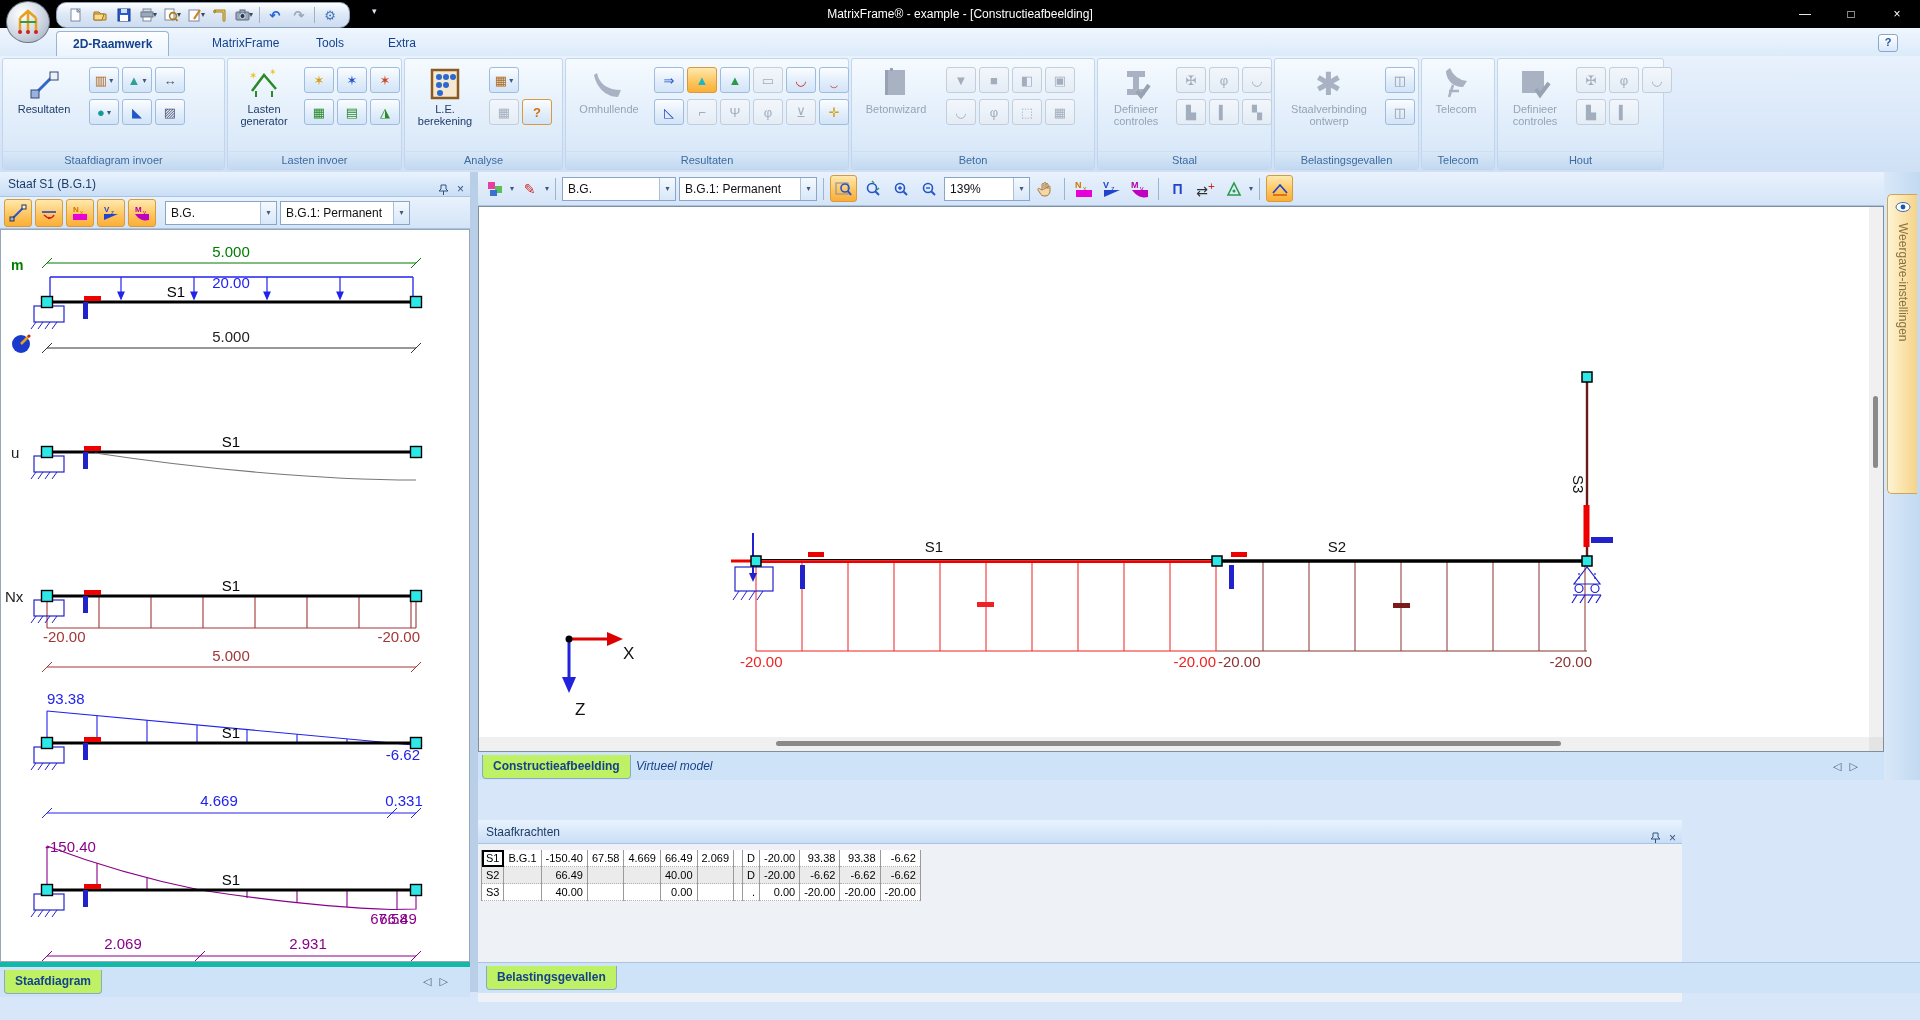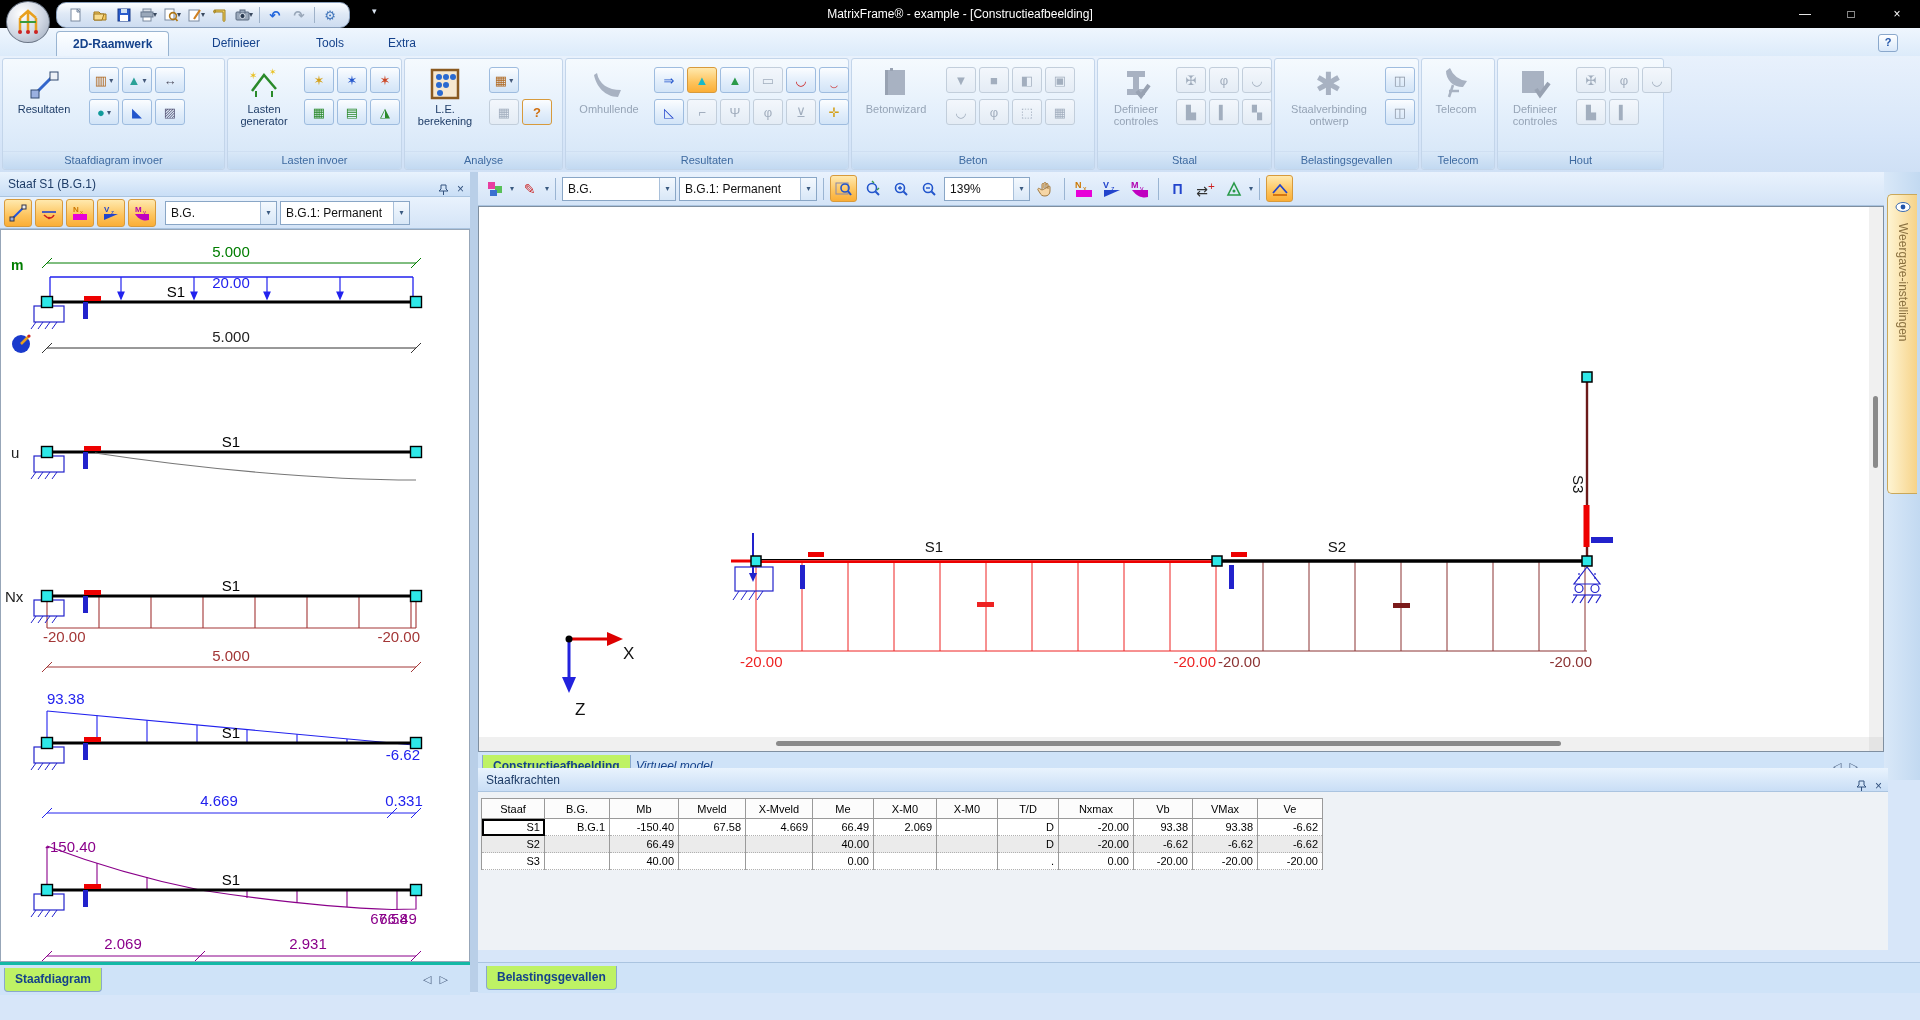--- a/index.html
+++ b/index.html
@@ -40,39 +40,39 @@
   .tsep{width:1px;height:22px;background:#9ab4d2;margin:0 3px;}
   .combo{height:22px;background:#fff;border:1px solid #89a6c6;display:flex;align-items:center;}
   .combo .val{flex:1;font-size:12px;color:#111;padding:0 5px;white-space:nowrap;overflow:hidden;}
   .combo .arr{width:15px;height:100%;background:linear-gradient(#f4f9fe,#d8e7f7);border-left:1px solid #a9c0da;font-size:8px;color:#3a5a80;display:flex;align-items:center;justify-content:center;}
   
   .lheader{position:absolute;left:0;top:172px;width:470px;height:25px;background:linear-gradient(#e9f3fd,#c9def6);border-bottom:1px solid #aac4e0;color:#1e3c67;font-size:12px;line-height:25px;padding-left:8px;box-sizing:border-box;}
   .phicons{position:absolute;right:6px;top:5px;display:flex;gap:8px;color:#33527e;font-size:12px;align-items:center;}
   .ltoolbar{position:absolute;left:0;top:197px;width:470px;height:32px;background:linear-gradient(#e9f2fd,#d4e4f7);border-bottom:1px solid #aac4e0;display:flex;align-items:center;gap:3px;padding-left:4px;box-sizing:border-box;}
   .obtn{width:26px;height:26px;border:1px solid #d79a3c;border-radius:3px;background:linear-gradient(#ffe9ae,#fdc35c 60%,#fbae36);display:flex;align-items:center;justify-content:center;}
   .lcontent{position:absolute;left:0;top:229px;width:470px;height:733px;background:#fff;border:1px solid #97a6b8;box-sizing:border-box;}
-  .ltabs{position:absolute;left:0;top:962px;width:470px;height:30px;background:#cfe3f8;border-top:3px solid #14b8a6;}
+  .ltabs{position:absolute;left:0;top:962px;width:470px;height:30px;background:#cfe3f8;border-top:5px solid #14b8a6;}
   .btab{position:absolute;top:3px;height:23px;background:#bef264;border:1px solid #8aa8cc;border-top:none;border-radius:0 0 4px 4px;color:#15428b;font-size:12px;font-weight:bold;line-height:22px;padding:0 10px;}
   .tabarrows{position:absolute;top:8px;font-size:11px;color:#44597a;letter-spacing:8px;}
   
   .splitter{position:absolute;left:470px;top:172px;width:8px;height:820px;background:#b9cfe8;}
   .rstrip{position:absolute;left:1884px;top:172px;width:36px;height:608px;background:linear-gradient(90deg,#d9e8f8,#c2d9f1);}
   .sidetab{position:absolute;left:3px;top:22px;width:30px;height:300px;background:linear-gradient(90deg,#fef4d2,#f6d389);border:1px solid #caa85a;border-right:none;border-radius:5px 0 0 5px;display:flex;flex-direction:column;align-items:center;padding-top:6px;box-sizing:border-box;}
   .vtext{writing-mode:vertical-rl;font-size:12px;color:#8a7140;margin-top:10px;}
   
   .canvas{position:absolute;left:478px;top:206px;width:1406px;height:546px;background:#fff;border:1px solid #7f8fa0;box-sizing:border-box;}
   .hscroll{position:absolute;left:0;bottom:0;height:14px;right:14px;background:#f0f0f0;}
   .hthumb{position:absolute;left:297px;top:4px;width:785px;height:5px;background:#8a8a8a;border-radius:3px;}
   .vscroll{position:absolute;right:0;top:0;width:14px;bottom:14px;background:#f0f0f0;}
   .vthumb{position:absolute;left:4px;top:189px;width:5px;height:72px;background:#8a8a8a;border-radius:3px;}
   .scorner{position:absolute;right:0;bottom:0;width:14px;height:14px;background:#e4e4e4;}
   .ctabs{position:absolute;left:478px;top:752px;width:1406px;height:28px;background:#cfe3f8;}
   .ctab2{position:absolute;top:3px;height:22px;color:#15428b;font-size:12px;line-height:22px;padding:0 10px;font-style:italic;}
   
-  .gridpanel{position:absolute;left:478px;top:768px;width:1410px;height:182px;background:#eef2f6;}
+  .gridpanel{position:absolute;left:478px;top:820px;width:1204px;height:182px;background:#eef2f6;}
   .gheader{position:absolute;left:0;top:0;right:0;height:24px;background:linear-gradient(#e9f3fd,#c9def6);border-bottom:1px solid #aac4e0;color:#1e3c67;font-size:12px;line-height:24px;padding-left:8px;box-sizing:border-box;}
   table.grid{position:absolute;left:3px;top:30px;border-collapse:collapse;font-size:11px;background:#fff;}
   table.grid th{border:1px solid #9a9a9a;font-weight:normal;color:#000;height:17px;background:#fcfcfc;}
   table.grid td{border-left:1px solid #9a9a9a;border-right:1px solid #9a9a9a;border-bottom:1px dotted #b0b0b0;height:16px;text-align:right;padding:0 4px;color:#000;}
   table.grid tr.shade td{background:#ebebeb;}
   td.c{text-align:center;}
   td.blue,span.blue{color:#0000e0;}
   td.cur{outline:2px solid #000;outline-offset:-2px;text-align:center;}
   .btabs{position:absolute;left:478px;top:962px;width:1442px;height:30px;background:#cfe3f8;border-top:1px solid #aac4e0;padding-left:16px;}
   
@@ -163,21 +163,21 @@
         <path d="M6 24V10M6 10l8-7 8 7M14 3v21M22 24V10" stroke="#e8a020" stroke-width="2.5" fill="none"></path>
         <path d="M6 14h16" stroke="#3a9a3a" stroke-width="2"></path>
         <circle cx="6" cy="24" r="2" fill="#cc2222"></circle>
         <circle cx="14" cy="24" r="2" fill="#cc2222"></circle>
         <circle cx="22" cy="24" r="2" fill="#cc2222"></circle>
       </svg>
   </div>
 
   <div class="tabrow">
     <div class="rtab active" style="left:56px;">2D-Raamwerk</div>
-    <div class="rtab" style="left:196px;">Definieer</div>
+    <div class="rtab" style="left:196px;">MatrixFrame</div>
     <div class="rtab" style="left:300px;">Tools</div>
     <div class="rtab" style="left:372px;">Extra</div>
     <div class="helpbtn">?</div>
   </div>
 
   <div class="ribbon">
 
     <div class="rgroup" style="left:2px;width:221px;">
       <div class="bigbtn" style="left:6px;width:70px;">
         <svg width="34" height="34" viewBox="0 0 34 34">
@@ -850,35 +850,20 @@
       <span>Staafkrachten</span>
       <span class="phicons" style="top:6px;">
         <svg width="11" height="12">
             <path d="M3 1h5v4l2 2H1l2-2zM5.5 7v4" stroke="#33527e" fill="none"></path>
           </svg>
         <span>×</span>
       </span>
     </div>
     <table class="grid">
       <tbody>
-          <tr>
-        <th style="width:60px;">Staaf</th>
-            <th style="width:62px;">B.G.</th>
-        <th style="width:66px;">Mb</th>
-            <th style="width:64px;">Mveld</th>
-        <th style="width:64px;">X-Mveld</th>
-            <th style="width:58px;">Me</th>
-        <th style="width:60px;">X-M0</th>
-            <th style="width:58px;">X-M0</th>
-        <th style="width:58px;">T/D</th>
-            <th style="width:72px;">Nxmax</th>
-        <th style="width:56px;">Vb</th>
-            <th style="width:62px;">VMax</th>
-        <th style="width:62px;">Ve</th>
-      </tr>
       <tr>
         <td class="cur">S1</td>
             <td class="c">B.G.1</td>
         <td class="blue">-150.40</td>
             <td class="blue">67.58</td>
         <td>4.669</td>
             <td class="blue">66.49</td>
         <td>2.069</td>
             <td></td>
         <td class="c">D</td>

